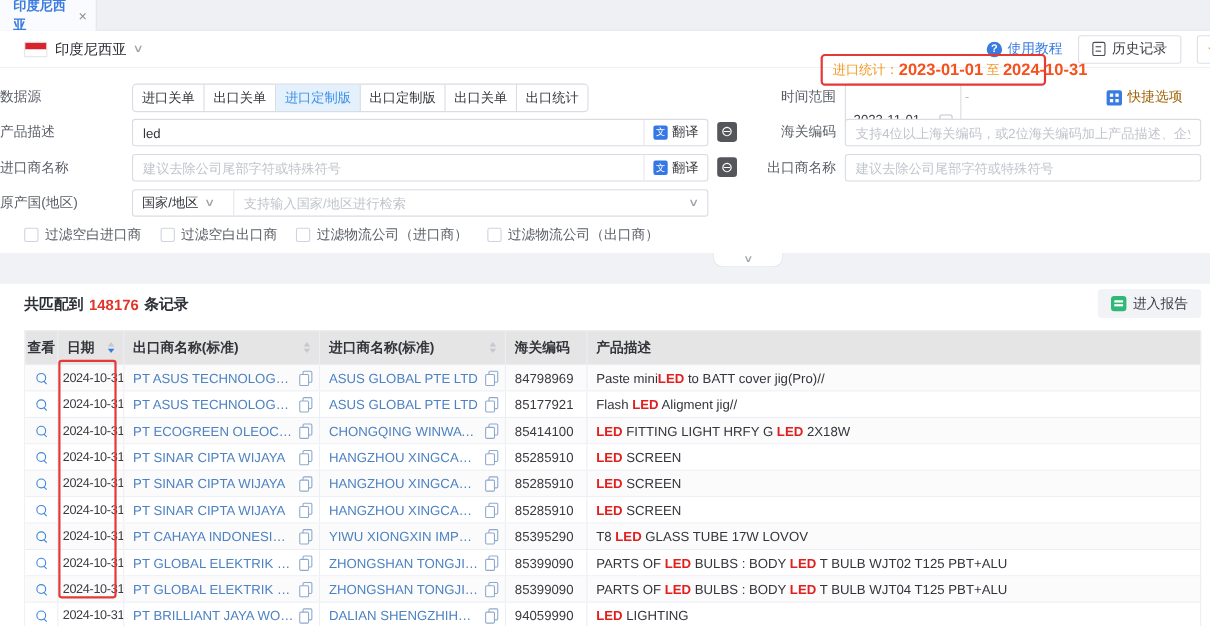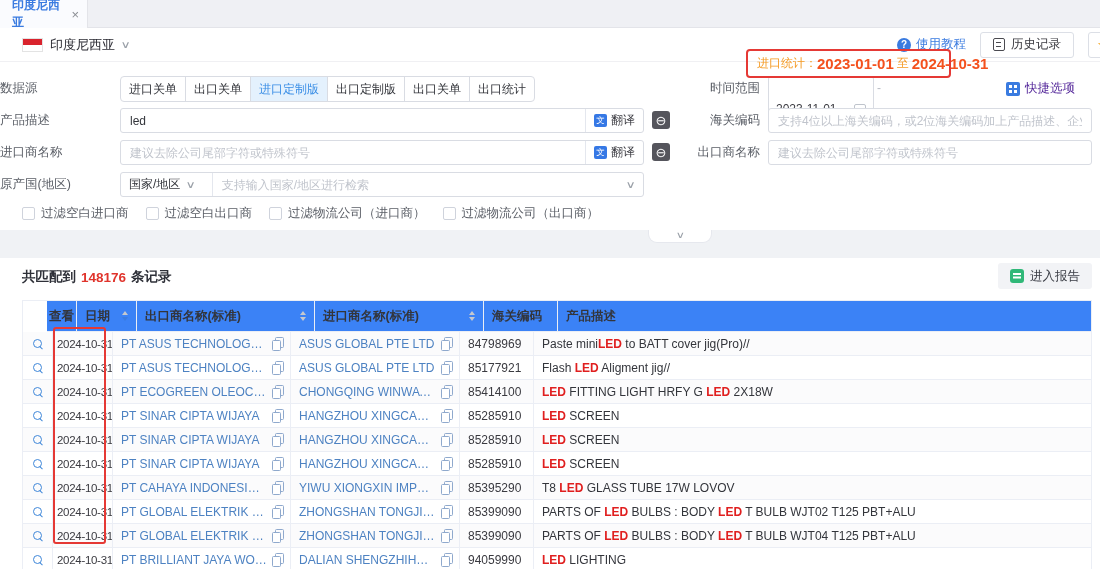--- a/index.html
+++ b/index.html
@@ -56,21 +56,21 @@
   .ds-tab:last-child { border-right:none; }
   .ds-tab.active { background:#e4f1fd; color:#3a8ee6; }
 
   .date-wrap { position:absolute; top:0; height:41px; border:1px solid #d9dce3; border-radius:3px; background:#fff;
                display:flex; align-items:flex-end; padding:0 7px; gap:6px; }
   .date-wrap input { border:none; outline:none; flex:1; font-size:12px; color:#3a3a40; width:64px;
                      font-family:"Liberation Sans","DejaVu Sans",sans-serif; background:transparent; }
   .ico-cal { width:12px; height:12px; border:1.2px solid #bfc4cc; border-radius:2px; position:relative; flex-shrink:0; }
   .ico-cal::before { content:""; position:absolute; left:1px; right:1px; top:2.5px; height:1.2px; background:#bfc4cc; }
   .date-dash { position:absolute; top:0; height:25px; line-height:25px; color:#b8bcc4; font-size:12px; }
-  .quickopt { position:absolute; top:0; height:25px; display:flex; align-items:center; gap:5px; color:#4c1d95;
+  .quickopt { position:absolute; top:0; height:25px; display:flex; align-items:center; gap:5px; color:#a16207;
               font-size:12.5px; cursor:pointer; }
   .ico-grid { width:14px; height:14px; background:#3a7be0; border-radius:2px; position:relative; }
   .ico-grid::before { content:""; position:absolute; left:3px; top:3px; width:3px; height:3px; background:#fff;
                       box-shadow:5px 0 0 #fff, 0 5px 0 #fff, 5px 5px 0 #fff; }
 
   .inp-group { position:absolute; top:0; height:25px; border:1px solid #d9dce3; border-radius:3px; background:#fff;
                display:flex; align-items:stretch; overflow:hidden; }
   .inp-group input { border:none; outline:none; flex:1; font-size:12px; color:#33353b; padding:0 9px; background:transparent;
                      font-family:"Liberation Sans","DejaVu Sans",sans-serif; }
   .inp-group input::placeholder { color:#c0c4cc; }
@@ -110,21 +110,21 @@
   .report-btn { position:absolute; right:8px; top:5px; height:26px; background:#f2f3f6; border-radius:3px; display:flex;
                 align-items:center; gap:6px; padding:0 12px; font-size:12.5px; color:#3a3d45; cursor:pointer; }
   .ico-report { width:14px; height:14px; background:#30b878; border-radius:3px; position:relative; }
   .ico-report::before { content:""; position:absolute; left:3px; top:4px; width:8px; height:1.5px; background:#fff;
                         box-shadow:0 3.5px 0 #fff; }
 
   
   .tbl { position:absolute; left:22px; top:42px; width:1070px; border-top:1px solid #ebeef5; border-left:1px solid #ebeef5; }
   .trow { display:grid; grid-template-columns:30px 60px 178px 169px 74px 1fr; border-bottom:1px solid #ebeef5; }
   .trow > div { border-right:1px solid #ebeef5; overflow:hidden; display:flex; align-items:center; white-space:nowrap; }
-  .thead { background:#3b82f6; height:31px;margin-left:24px; }
+  .thead { background:#e5e5e5; height:31px; }
   .thead > div { font-size:12.5px; font-weight:bold; color:#33353b; padding:0 8px; }
   .th-sort { justify-content:space-between; }
   .carets { display:inline-flex; flex-direction:column; gap:2px; margin-left:4px; }
   .car-up { width:0; height:0; border-left:3.5px solid transparent; border-right:3.5px solid transparent; border-bottom:4.5px solid #c5c8ce; }
   .car-dn { width:0; height:0; border-left:3.5px solid transparent; border-right:3.5px solid transparent; border-top:4.5px solid #c5c8ce; }
   .car-dn.active { border-top-color:#3a7be0; }
   .tbody .trow { height:24px; background:#fff; }
   .tbody .trow.odd { background:#fbfbfc; }
   .c-view { justify-content:center; }
   .ico-mag { width:12px; height:12px; position:relative; cursor:pointer; }

